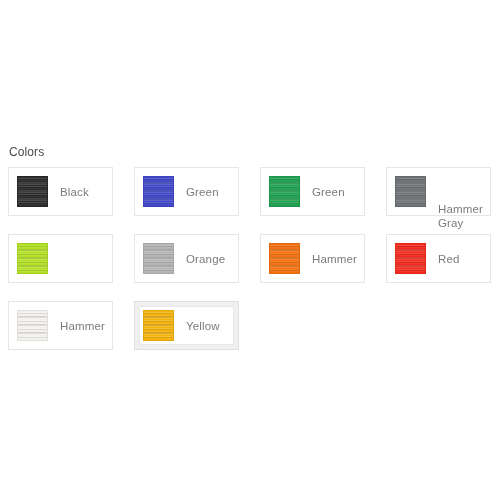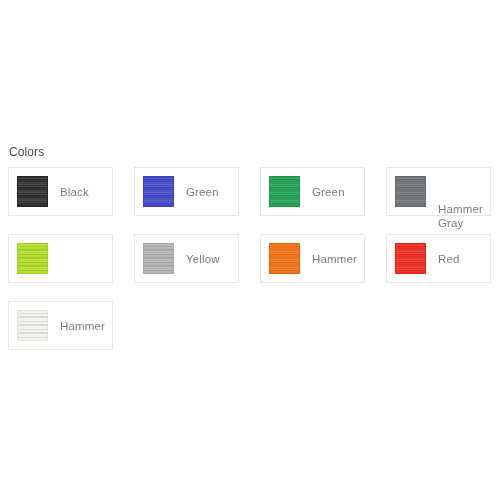--- a/index.html
+++ b/index.html
@@ -151,29 +151,33 @@
         <div class="swatch-card">
           <span class="swatch-chip" style="background: rgb(110, 113, 117);"></span>
           <span class="swatch-name" style="white-space: pre-line; margin-top: 48px;">Hammer
 Gray</span>
         </div>
         <div class="swatch-card">
           <span class="swatch-chip" style="background: rgb(178, 224, 36);"></span>
         </div>
         <div class="swatch-card">
           <span class="swatch-chip" style="background: rgb(180, 180, 180);"></span>
-          <span class="swatch-name">Yellow</span>
+          <span class="swatch-name">Orange</span>
         </div>
         <div class="swatch-card">
           <span class="swatch-chip" style="background: rgb(244, 112, 15);"></span>
           <span class="swatch-name">Hammer</span>
         </div>
         <div class="swatch-card">
           <span class="swatch-chip" style="background: rgb(244, 42, 30);"></span>
           <span class="swatch-name">Red</span>
         </div>
         <div class="swatch-card">
           <span class="swatch-chip" style="background: rgb(244, 242, 238);"></span>
           <span class="swatch-name">Hammer</span>
         </div>
+        <div class="swatch-card is-selected">
+          <span class="swatch-chip" style="background: rgb(245, 179, 12);"></span>
+          <span class="swatch-name">Yellow</span>
+        </div>
       </div>
   </div>
 </div>
 
 </body></html>

